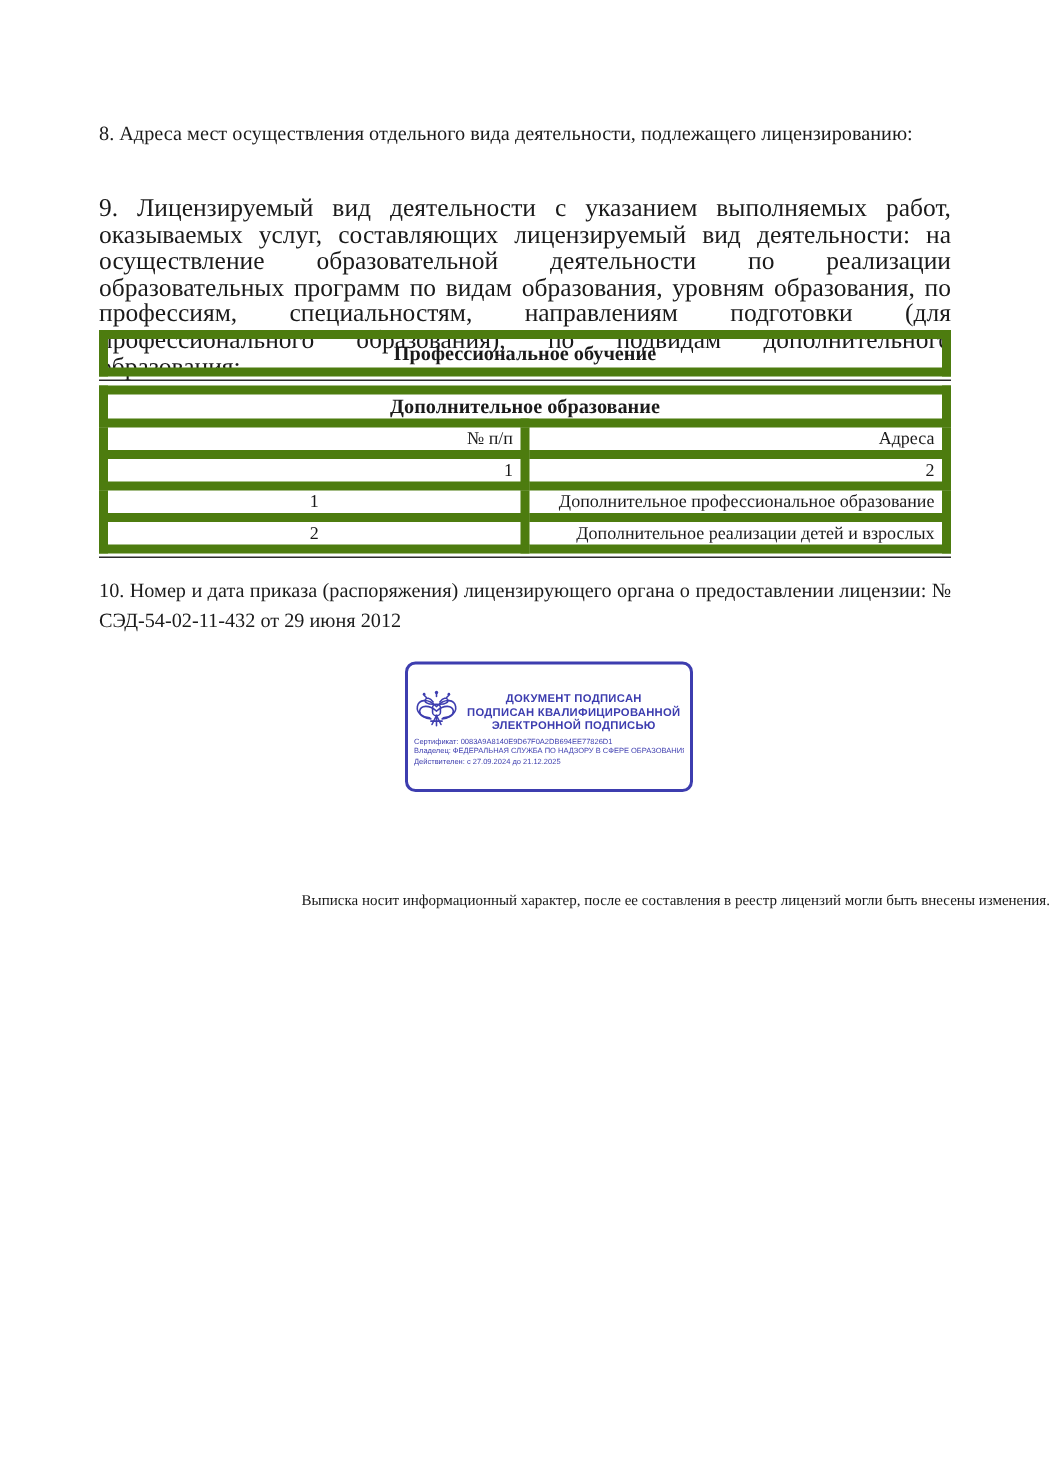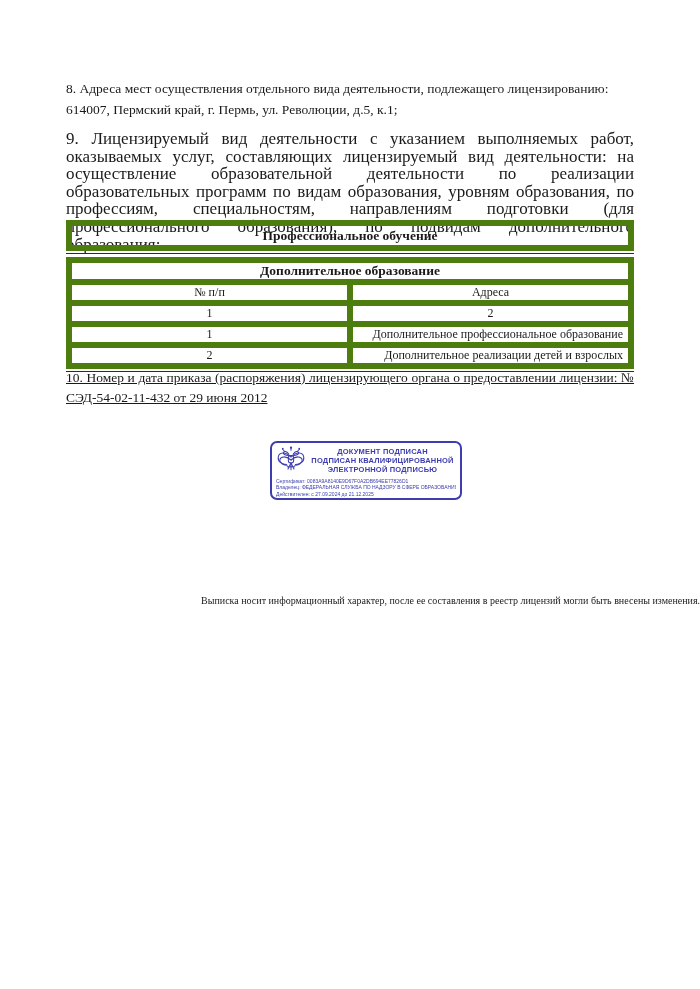--- a/index.html
+++ b/index.html
@@ -9,57 +9,56 @@
     background:#ffffff;
     font-family:"Liberation Serif", serif;
     color:#1a1a1a;
     overflow:hidden;
   }
   .abs{position:absolute;left:66px;width:568px;}
   #p8{top:78px;font-size:13.5px;line-height:21px;}
   #p9{top:130px;font-size:17px;line-height:17.6px;text-align:justify;}
   #t1wrap{top:220px;}
   #t2wrap{top:257px;}
-  #p10{top:368px;font-size:13.5px;line-height:19.5px;text-align:justify;text-decoration:underline;}
+  #p10{top:384px;font-size:13.5px;line-height:19.5px;text-align:justify;}
 
   table{width:100%;border-collapse:collapse;table-layout:fixed;}
   td{border:6px solid #4d7c0f;padding:0 4px;vertical-align:middle;}
   .t1 td{text-align:center;font-weight:bold;font-size:13.5px;height:19px;}
   .t2 td{font-size:12px;height:14px;padding:0 5px;text-align:right;}
   .t2 .title-row td{text-align:center;font-weight:bold;font-size:13.5px;height:16px;}
   .t2 .c1{width:56px;text-align:center;}
-  .t2 .center-row td{text-align:center;}
+  .t2 .center-row td{text-align:right;}
   .table-underline{border-top:1px solid #2b2b2b;margin-top:2px;height:0;}
 
   #stampwrap{position:absolute;left:270px;top:441px;}
   .stamp{
     width:180px;
     border:2px solid #3d3daf;
     border-radius:7px;
-    padding:1px 4px;
+    padding:15px 4px;
     background:#fff;
     font-family:"Liberation Sans", sans-serif;
     color:#3d3daf;
   }
   .stamp-top{display:flex;align-items:center;gap:3px;}
   .stamp-eagle{width:30px;height:32px;flex:0 0 auto;}
   .stamp-heading{flex:1;text-align:center;font-weight:bold;font-size:7.5px;line-height:9px;letter-spacing:.2px;}
   .stamp-details{margin-top:2px;font-size:5px;line-height:6.4px;white-space:nowrap;overflow:hidden;}
 
   #footer-note{position:absolute;left:0;top:595px;width:700px;text-align:right;font-size:10px;}
   #page-number{position:absolute;left:0;top:924px;width:700px;text-align:center;font-size:13px;}
 </style>
 </head>
 <body>
 
 <div class="page">
 
   <div id="p8" class="abs">
     <div>8. Адреса мест осуществления отдельного вида деятельности, подлежащего лицензированию:</div>
-    <div>614007, Пермский край, г. Пермь, ул. Революции, д.5, к.1;</div>
   </div>
 
   <div id="p9" class="abs">9. Лицензируемый вид деятельности с указанием выполняемых работ, оказываемых услуг, составляющих лицензируемый вид деятельности: на осуществление образовательной деятельности по реализации образовательных программ по видам образования, уровням образования, по профессиям, специальностям, направлениям подготовки (для профессионального образования), по подвидам дополнительного образования:</div>
 
   <div id="t1wrap" class="abs">
     <table class="t1">
       <tbody>
         <tr>
           <td>Профессиональное обучение</td>
         </tr>

